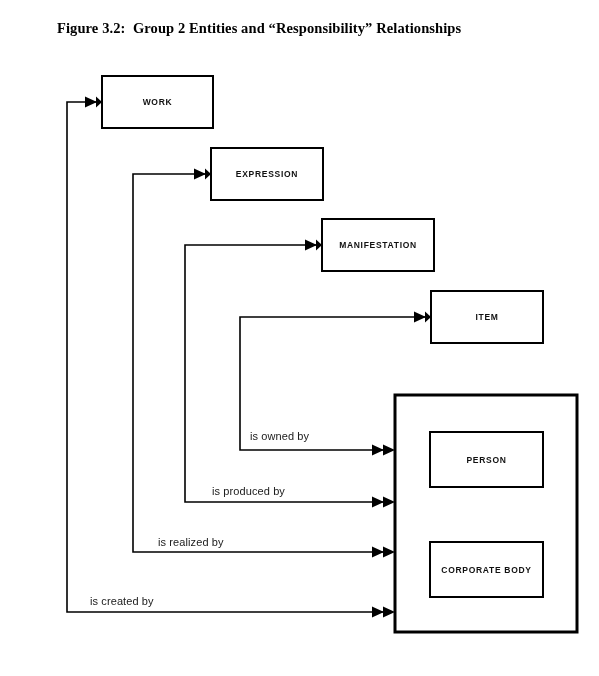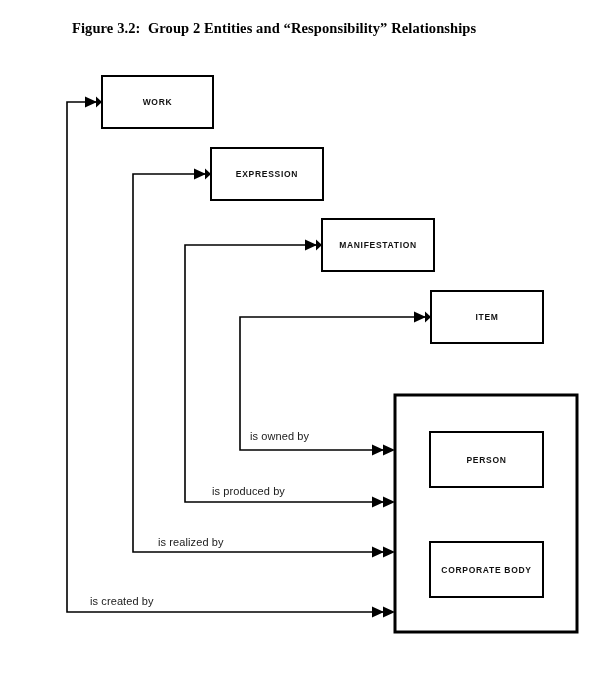--- a/index.html
+++ b/index.html
@@ -9,21 +9,21 @@
   }
   body {
     width: 599px;
     height: 676px;
     font-family: "Liberation Sans", sans-serif;
     position: relative;
     overflow: hidden;
   }
   #figure-title {
     position: absolute;
-    left: 72px;
+    left: 57px;
     top: 20px;
     font-family: "Liberation Serif", serif;
     font-weight: bold;
     font-size: 14.5px;
     color: #000000;
     letter-spacing: 0.1px;
     white-space: pre;
   }
   #diagram-canvas {
     position: absolute;

